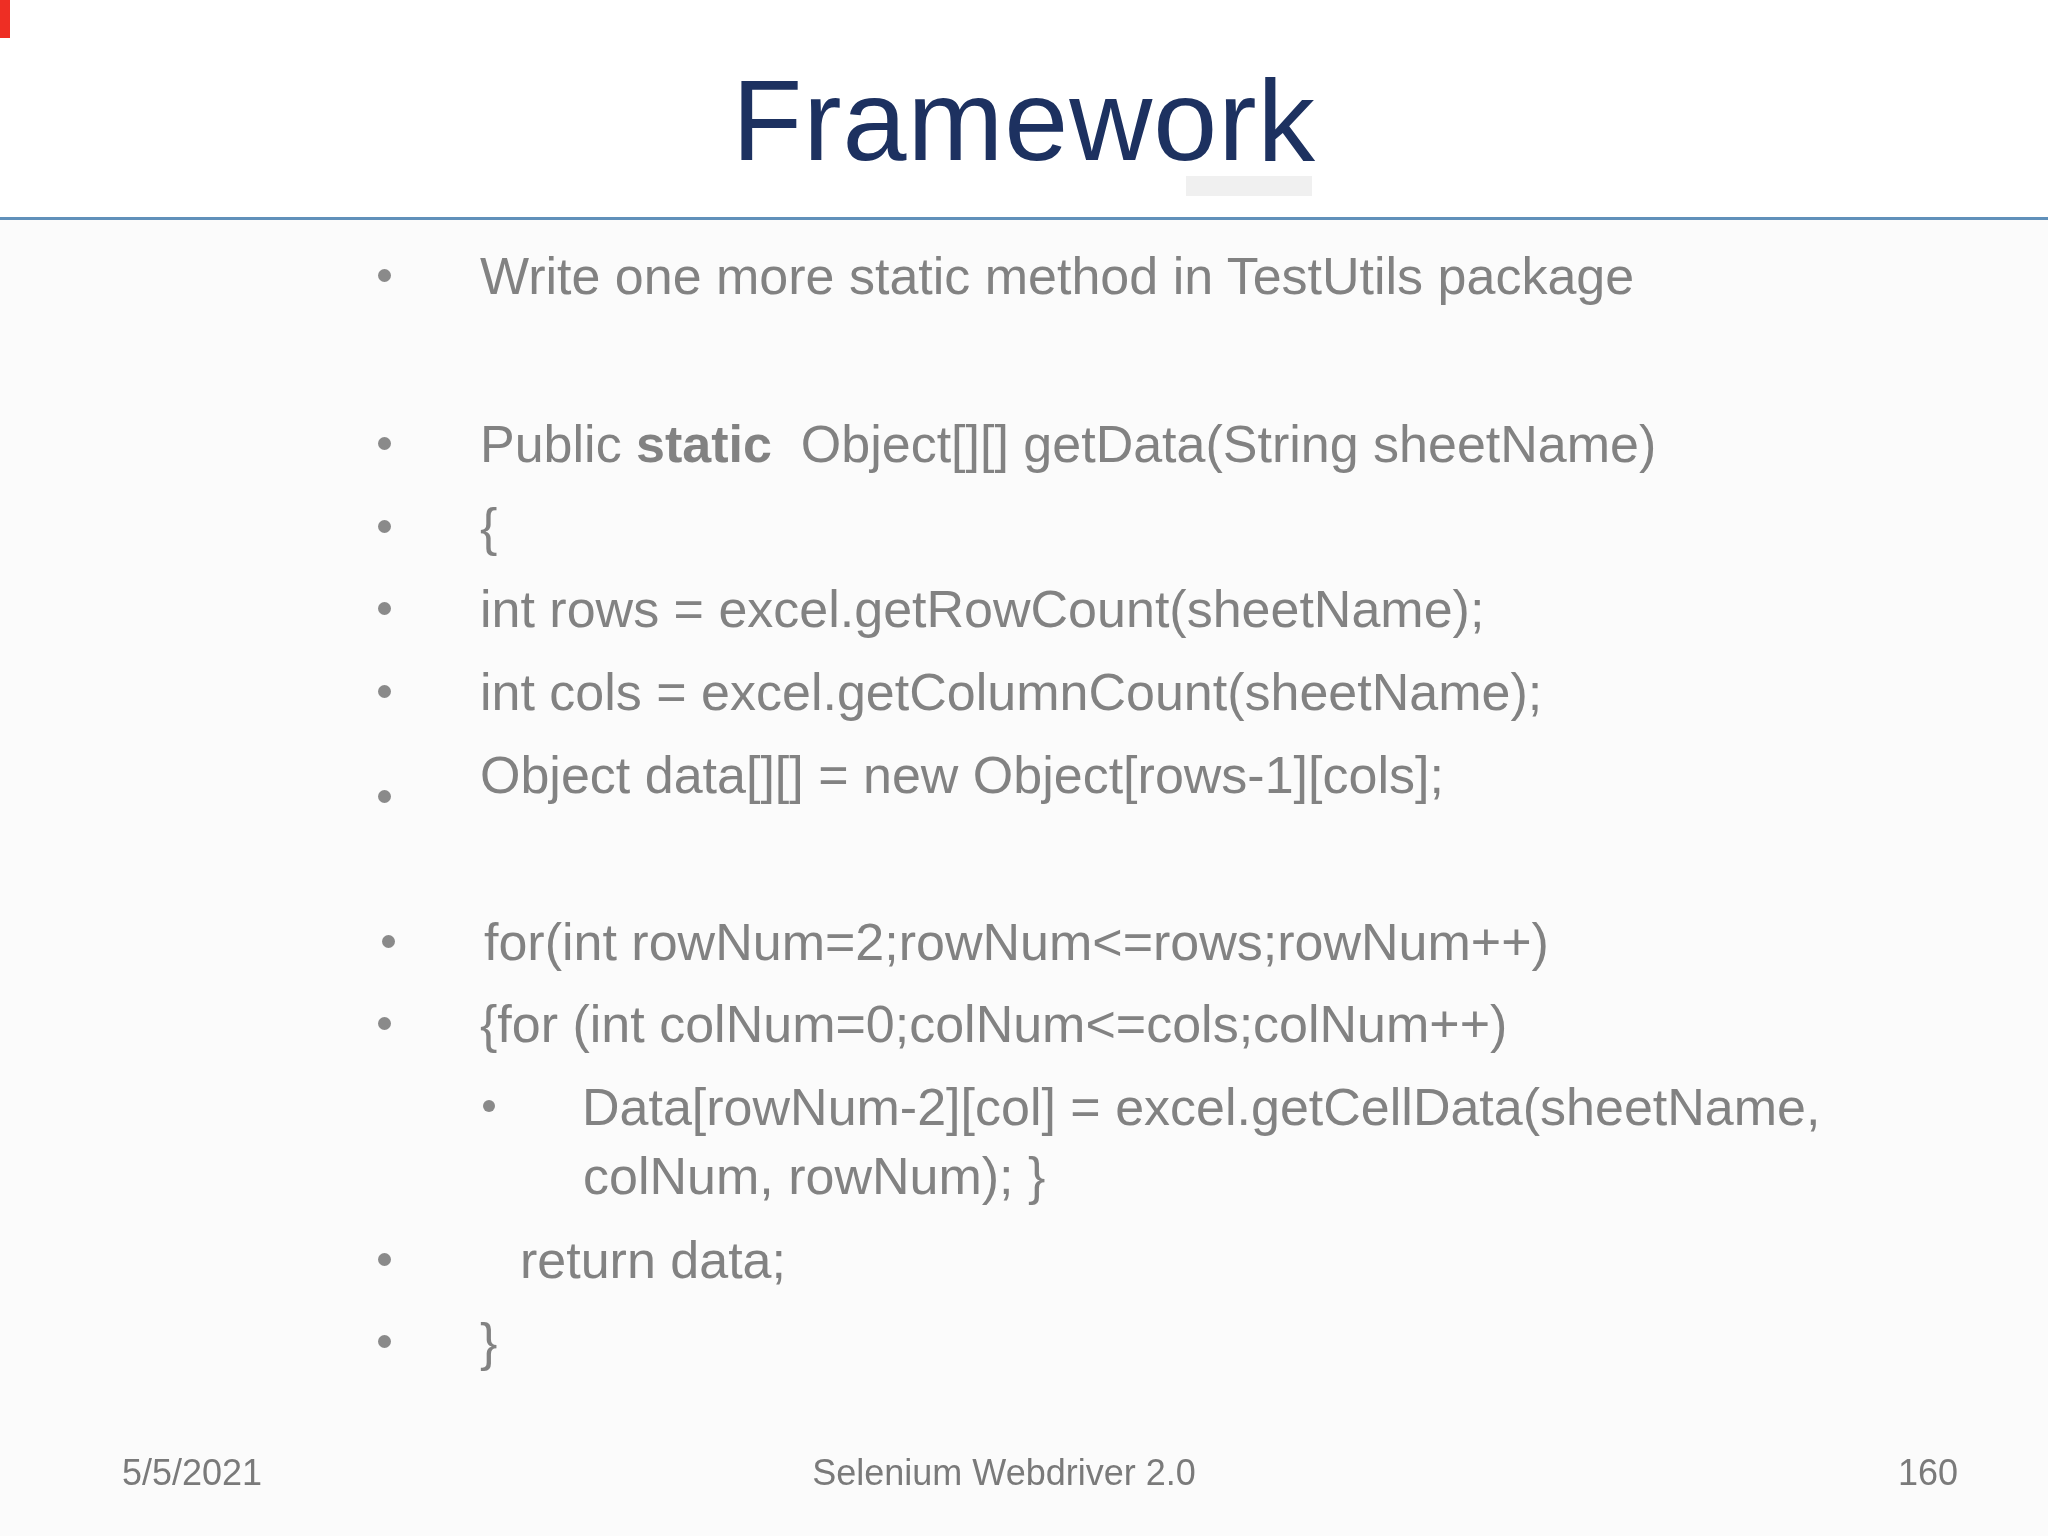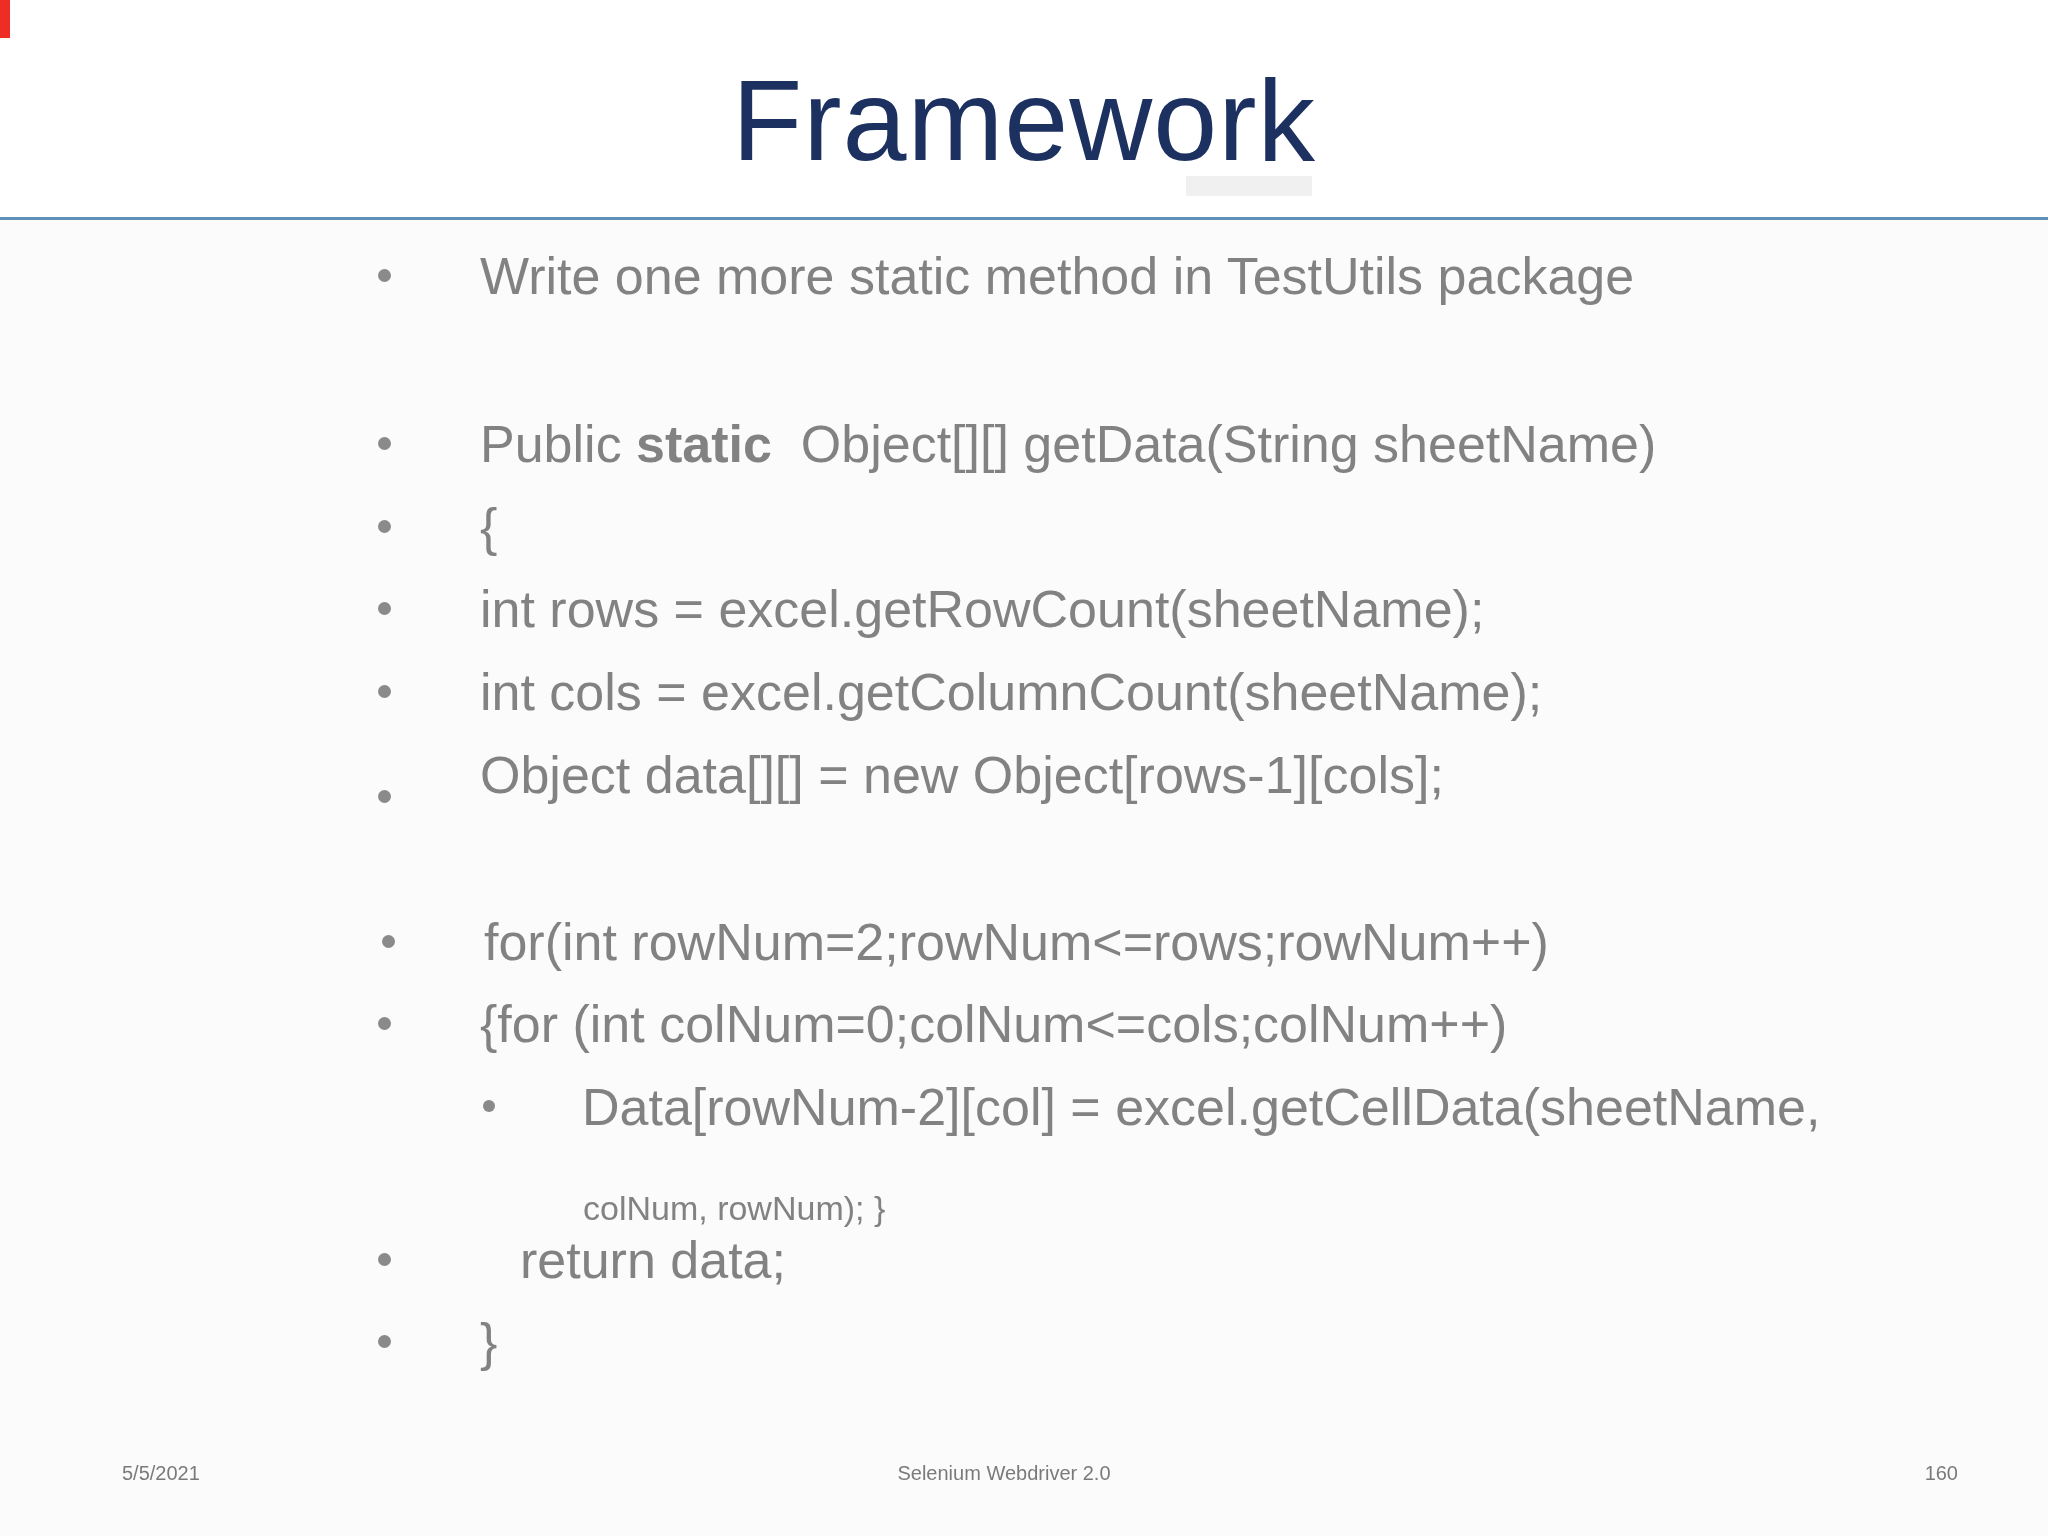--- a/index.html
+++ b/index.html
@@ -62,30 +62,29 @@
     margin-top: 21px;
     flex: 0 0 auto;
   }
   .dot.small { width: 12px; height: 12px; }
   .row .txt { margin-left: 89px; }
   .row .txt-wide { margin-left: 129px; }
   .bold { font-weight: bold; }
   .cont-line {
     position: absolute;
     left: 583px;
-    font-size: 34px;
+    font-size: 52px;
     line-height: 56px;
     color: #828282;
     white-space: pre;
-    margin-top: 32px;
   }
   .footer-item {
     position: absolute;
     top: 1455px;
-    font-size: 20px;
+    font-size: 36px;
     line-height: 36px;
     color: #7a7a7a;
     white-space: pre;
   }
   .footer-date { left: 122px; }
   .footer-center { left: 0; width: 2008px; text-align: center; }
   .footer-page { right: 90px; }
 </style>
 </head>
 <body>

